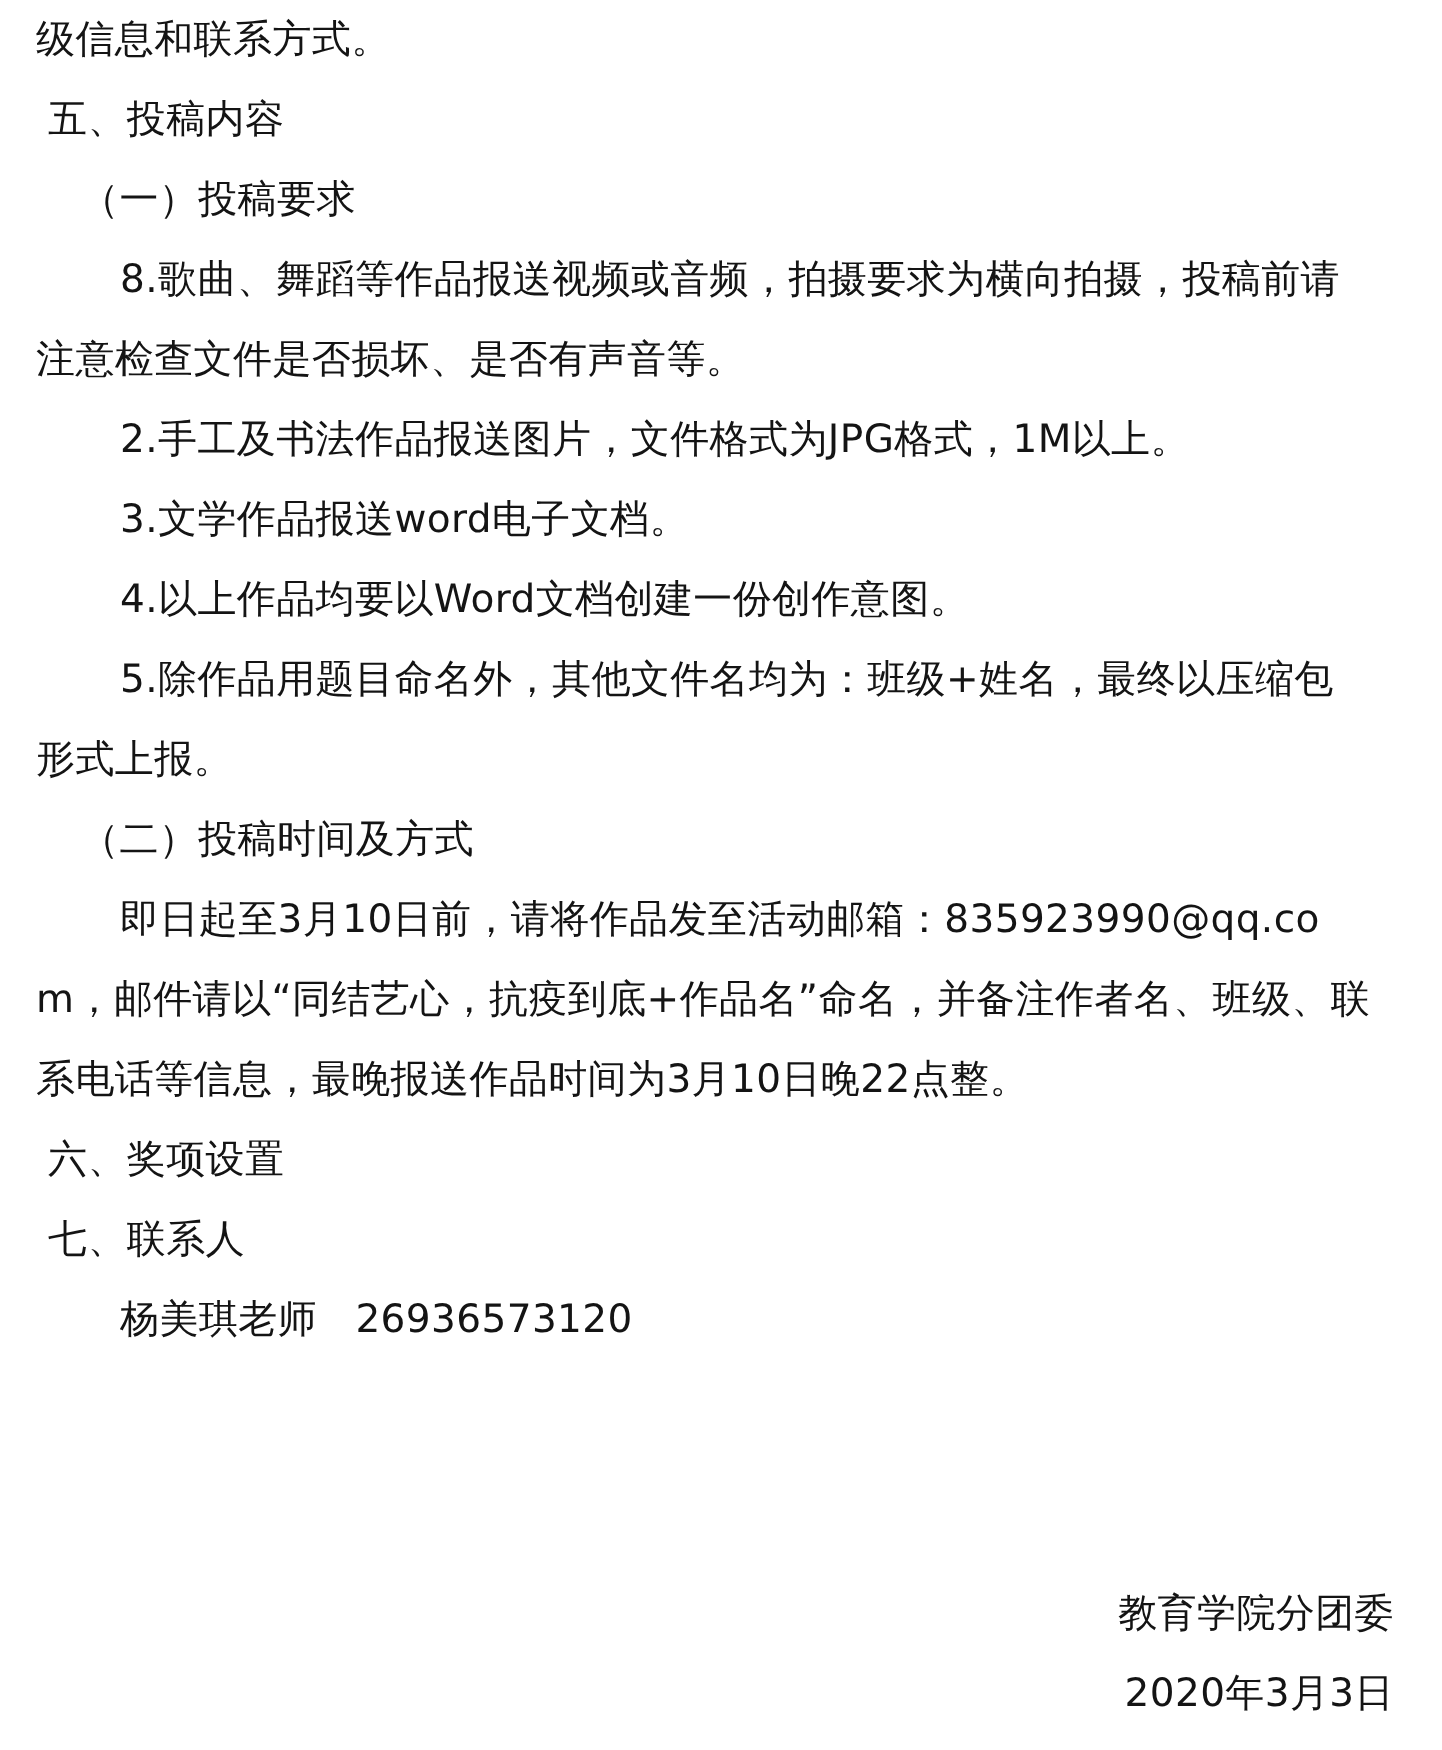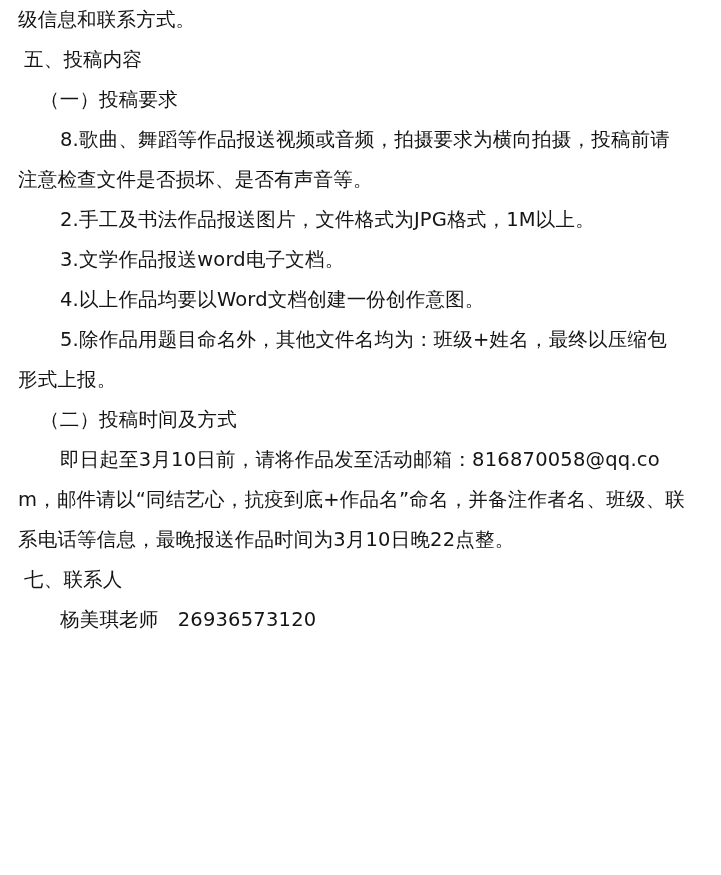--- a/index.html
+++ b/index.html
@@ -79,22 +79,27 @@
 
   <div class="line item">3.文学作品报送word电子文档。</div>
 
   <div class="line item">4.以上作品均要以Word文档创建一份创作意图。</div>
 
   <div class="line item">5.除作品用题目命名外，其他文件名均为：班级+姓名，最终以压缩包
 形式上报。</div>
 
   <div class="line sub-heading">（二）投稿时间及方式</div>
 
-  <div class="line para-first">即日起至3月10日前，请将作品发至活动邮箱：816870058@qq.com，邮件请以“同结艺心，抗疫到底+作品名”命名，并备注作者名、班级、联系电话等信息，最晚报送作品时间为3月10日晚22点整。</div>
+  <div class="line para-first">即日起至3月10日前，请将作品发至活动邮箱：835923990@qq.com，邮件请以“同结艺心，抗疫到底+作品名”命名，并备注作者名、班级、联系电话等信息，最晚报送作品时间为3月10日晚22点整。</div>
 
+  <div class="line heading">六、奖项设置</div>
 
 
   <div class="line heading">七、联系人</div>
 
   <div class="line contact">杨美琪老师   26936573120</div>
 
+  <div class="footer-block">
+    <div class="footer-line">教育学院分团委</div>
+    <div class="footer-line">2020年3月3日</div>
+  </div>
 
 </div>
 
 </body></html>

